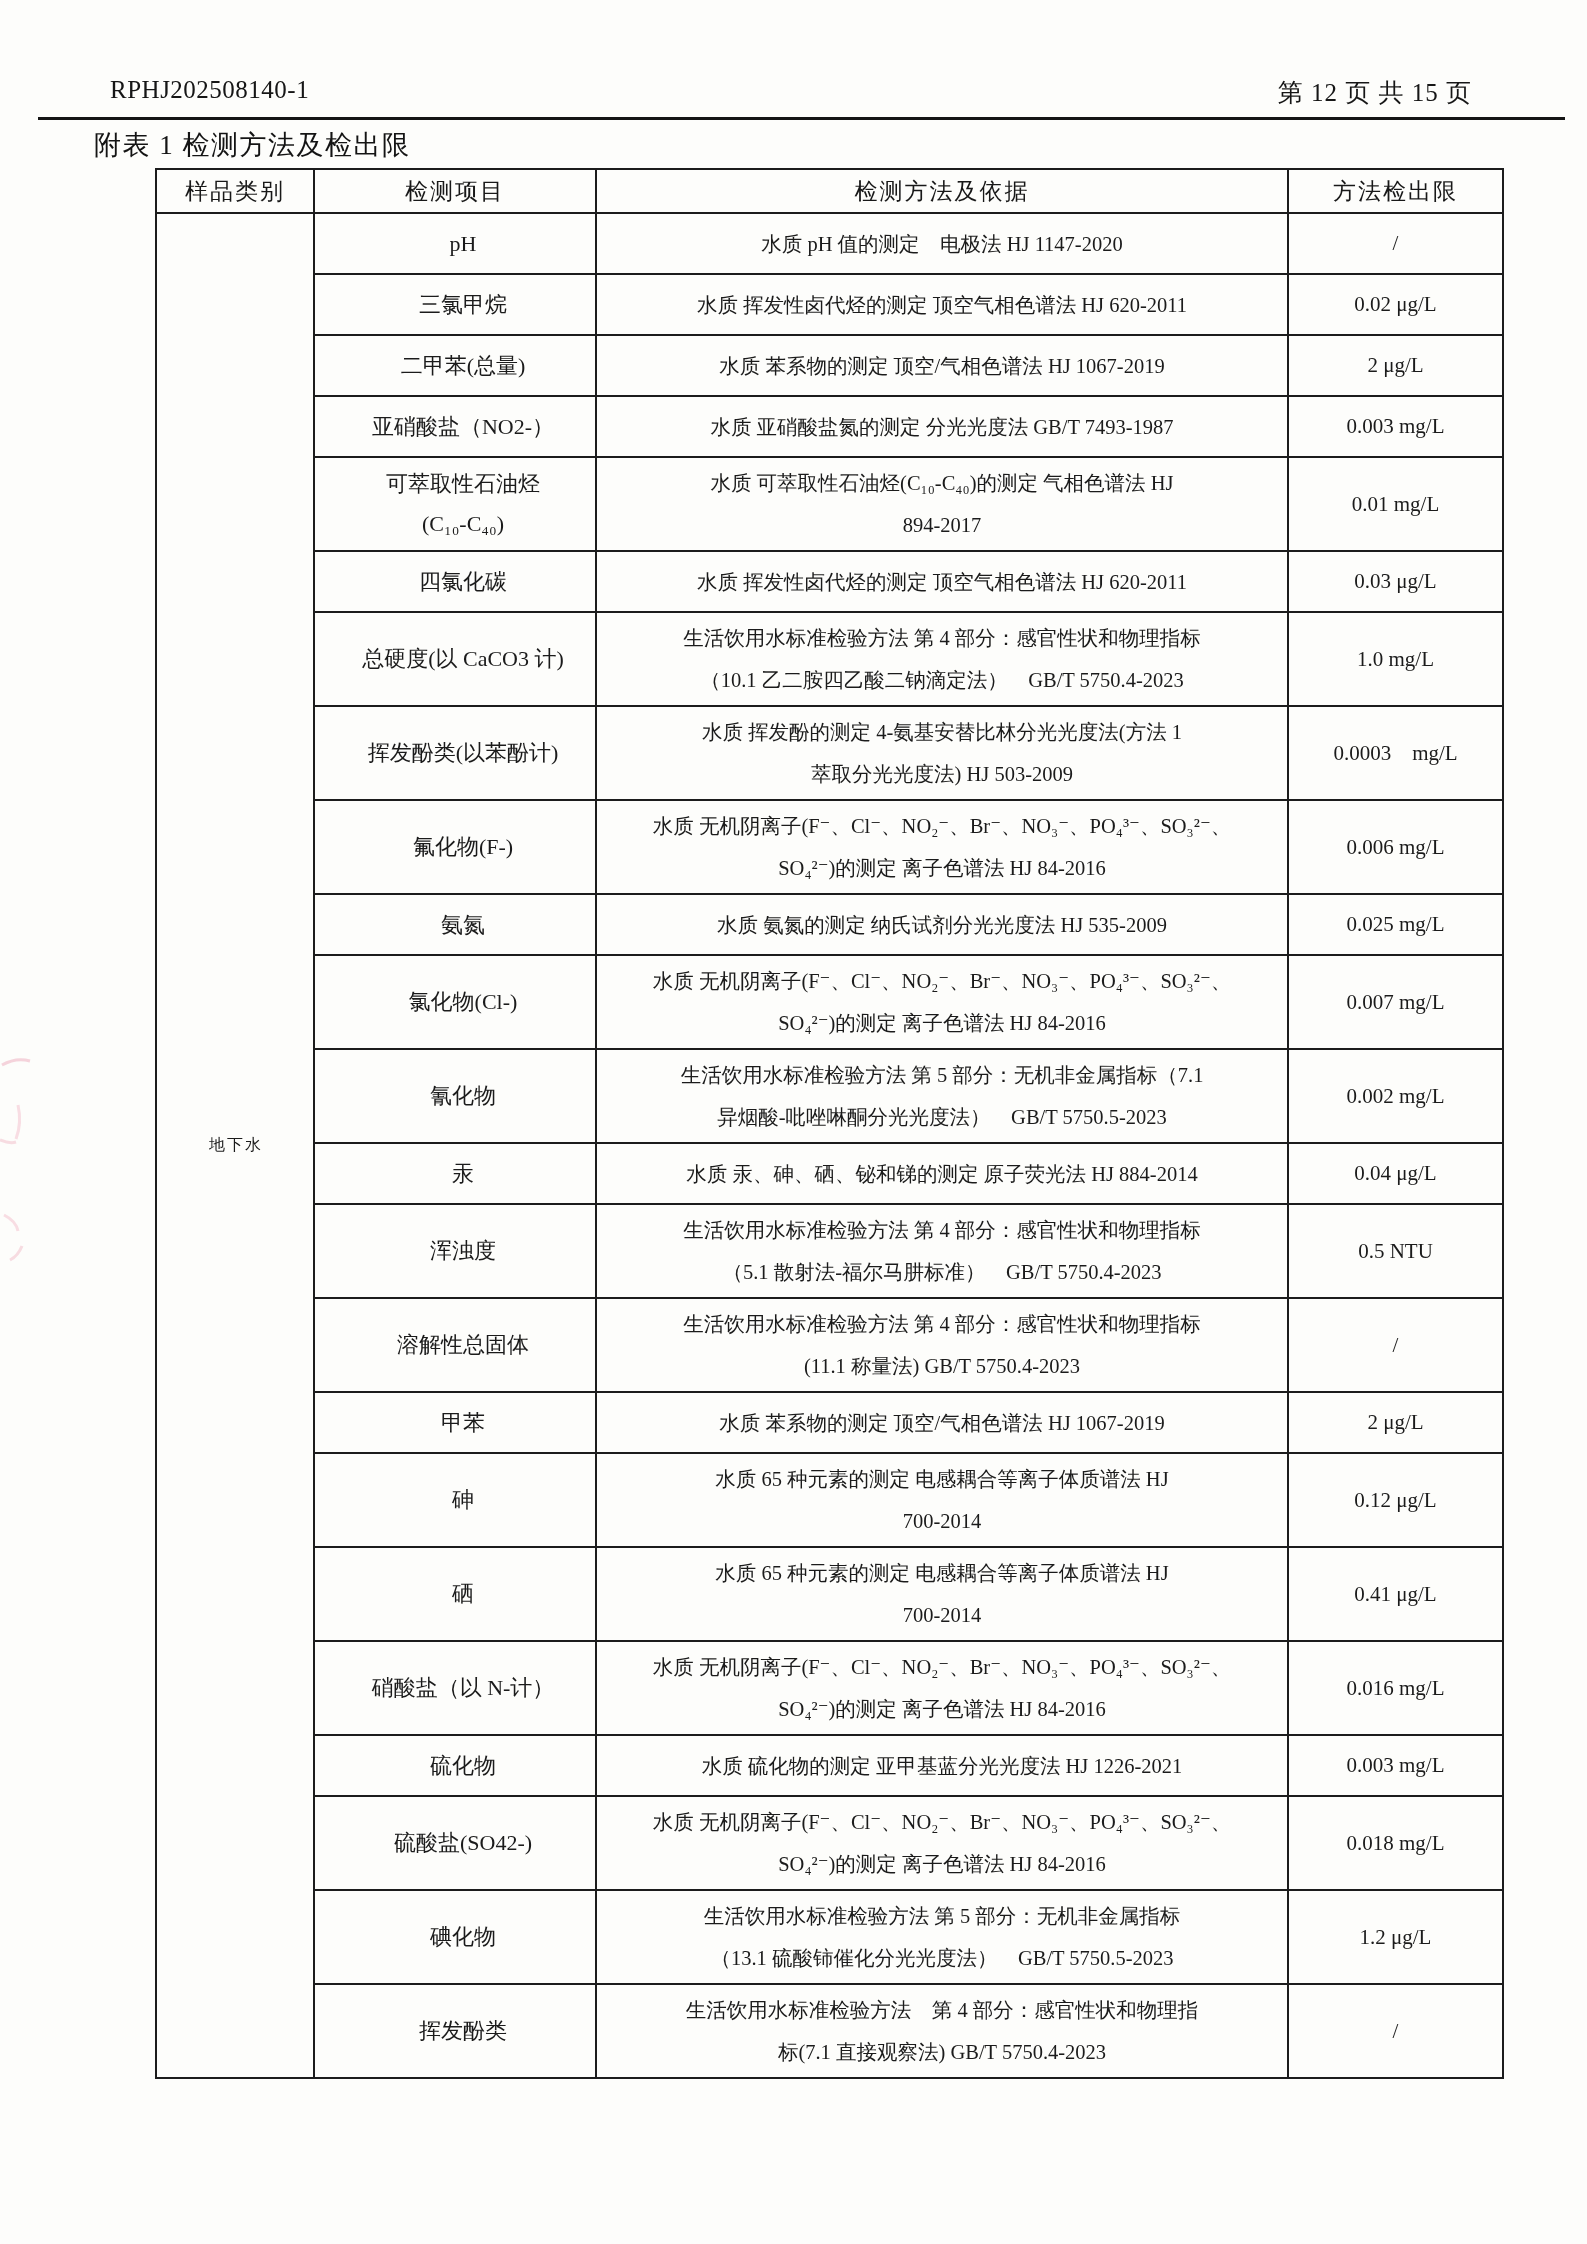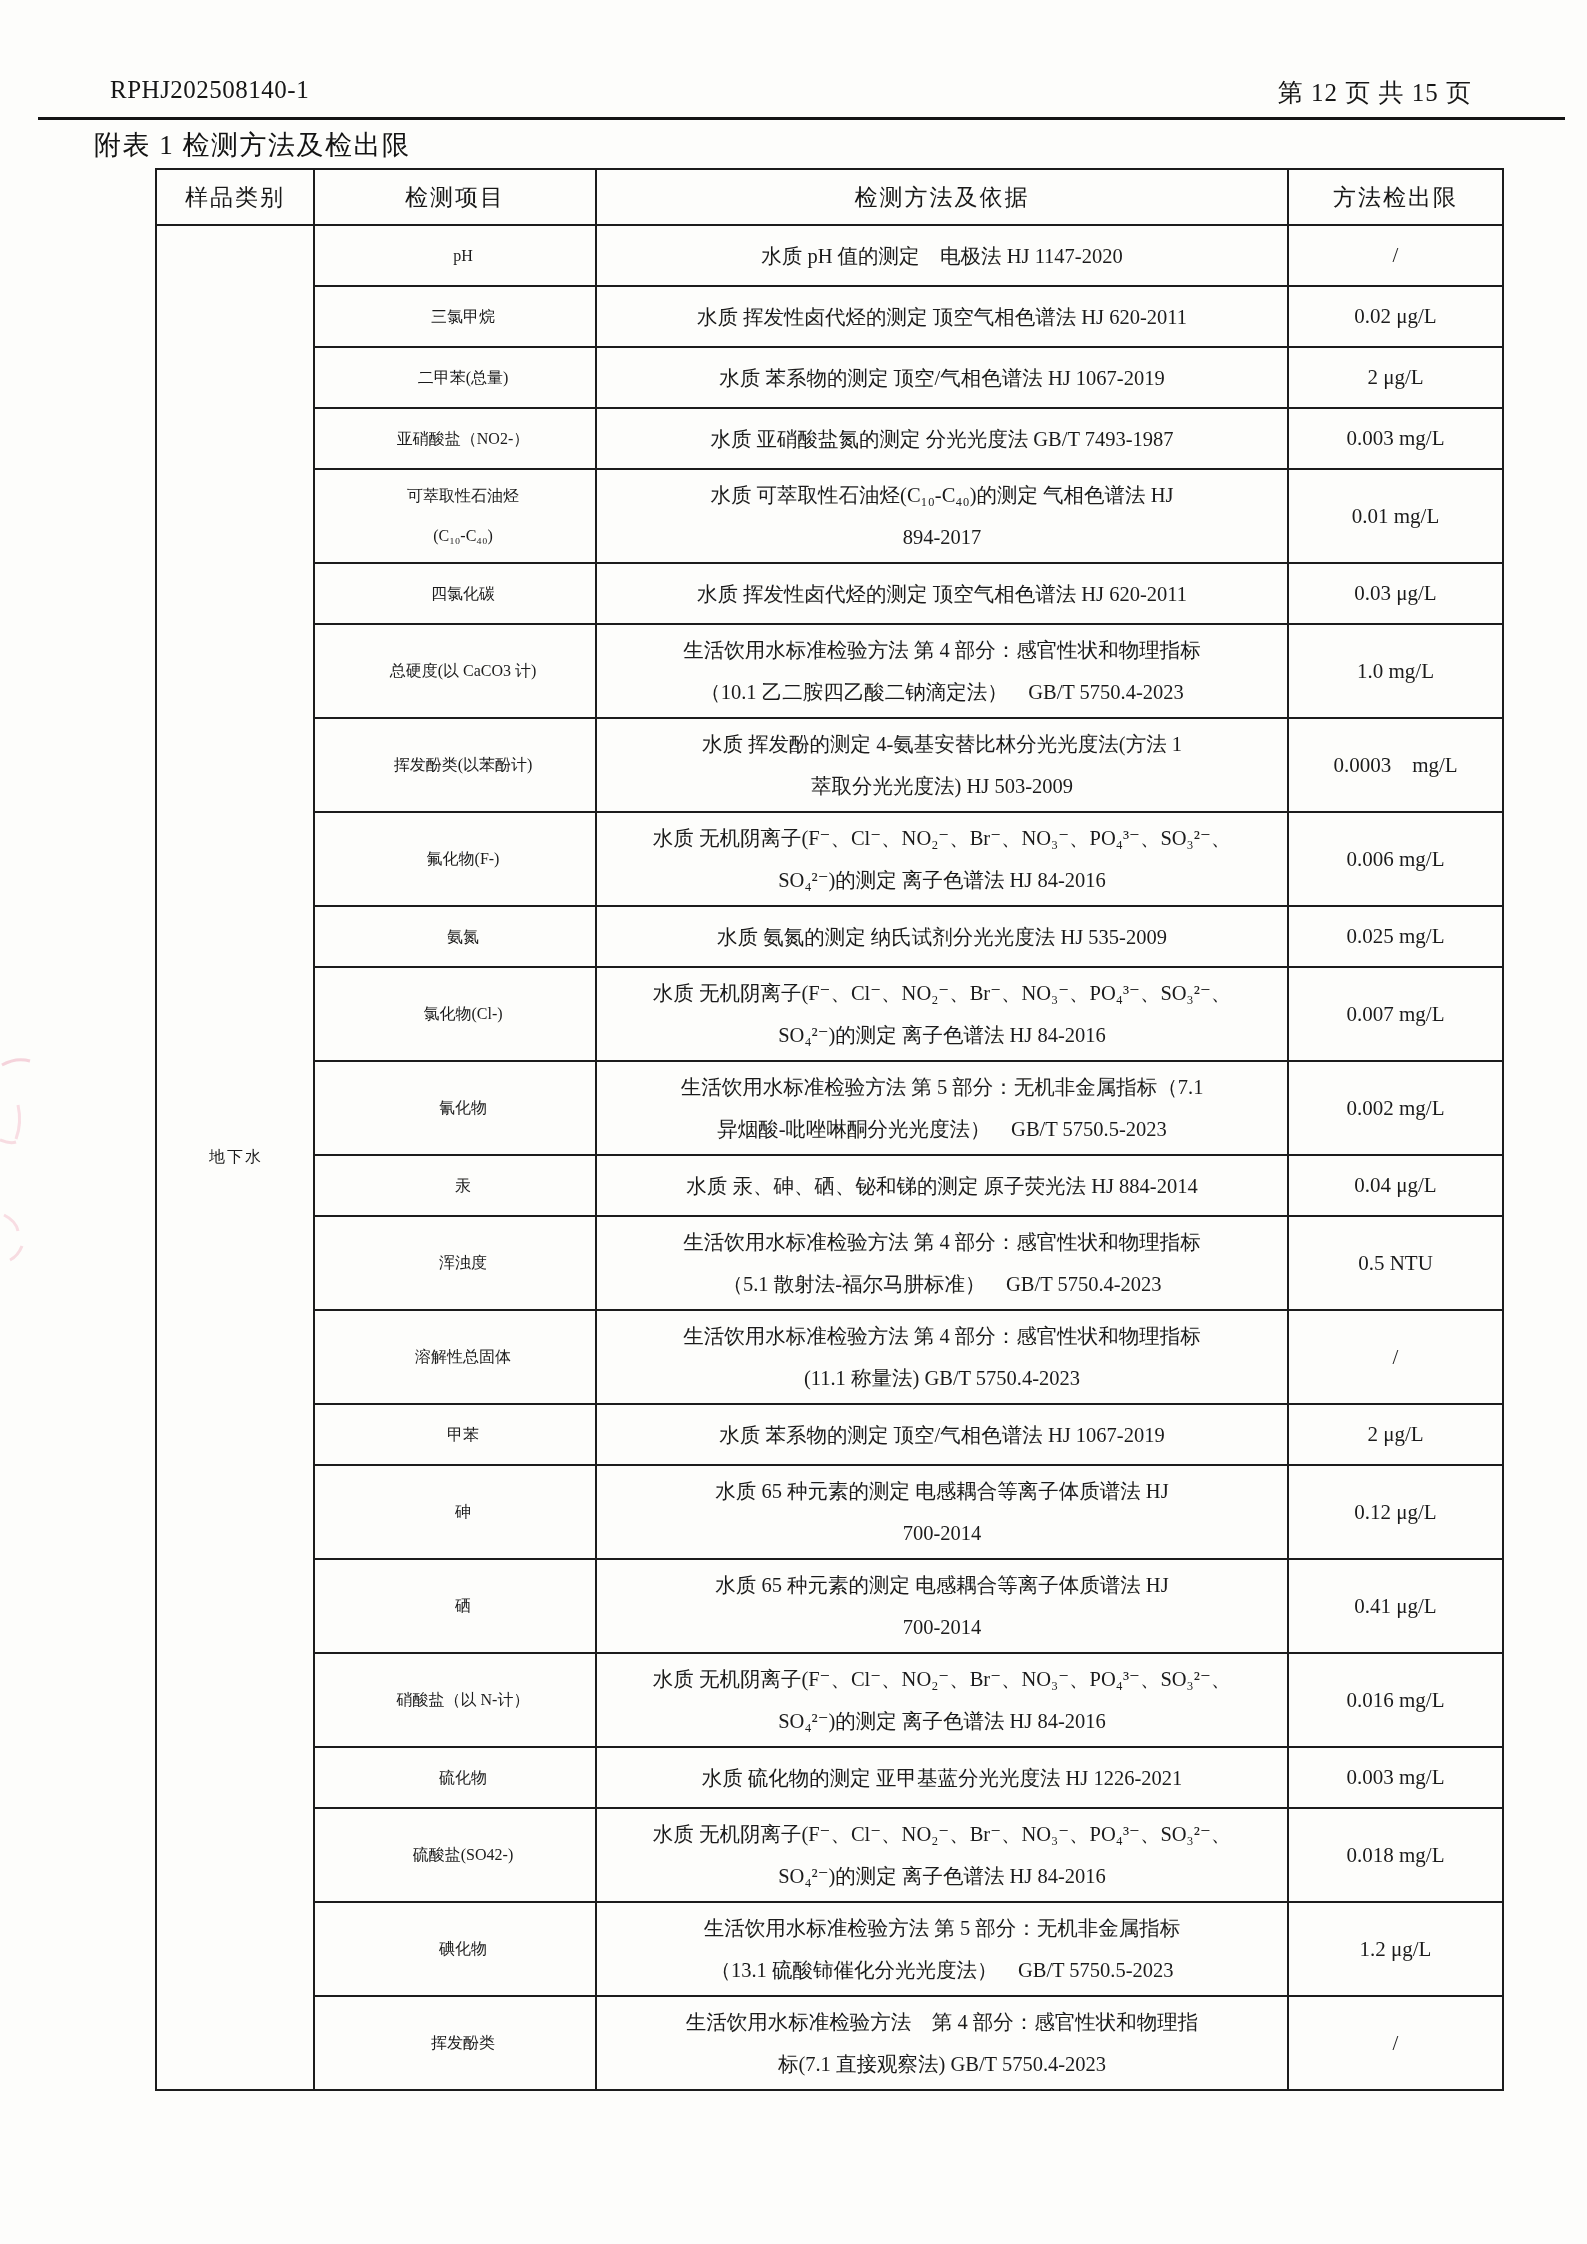--- a/index.html
+++ b/index.html
@@ -33,24 +33,24 @@
   table.det {
     position:absolute; top:168px; left:155px;
     width:1347px; border-collapse:collapse; table-layout:fixed;
   }
   .det th, .det td {
     border:2px solid #1c1c1c;
     text-align:center; vertical-align:middle;
     padding:4px 6px;
     overflow:hidden;
   }
-  .det thead tr { height:56px; }
+  .det thead tr { height:44px; }
   .det th { font-size:23px; font-weight:normal; letter-spacing:2px; color:#181818; }
   td.sample { font-size:16px; letter-spacing:2px;padding-left:8px; }
-  td.item   { font-size:16px; line-height:40px; white-space:pre-line;padding-left:22px; }
+  td.item   { font-size:22px; line-height:40px; white-space:pre-line;padding-left:22px; }
   td.method { font-size:20.5px; line-height:42px; white-space:pre-line; }
   td.limit  { font-size:21px; }
   tr.single { height:61px; }
   tr.double { height:92px;margin-top:16px; }
 
   .artifacts { position:absolute; left:0; top:1020px; pointer-events:none; }
 </style>
 </head>
 <body>
 

